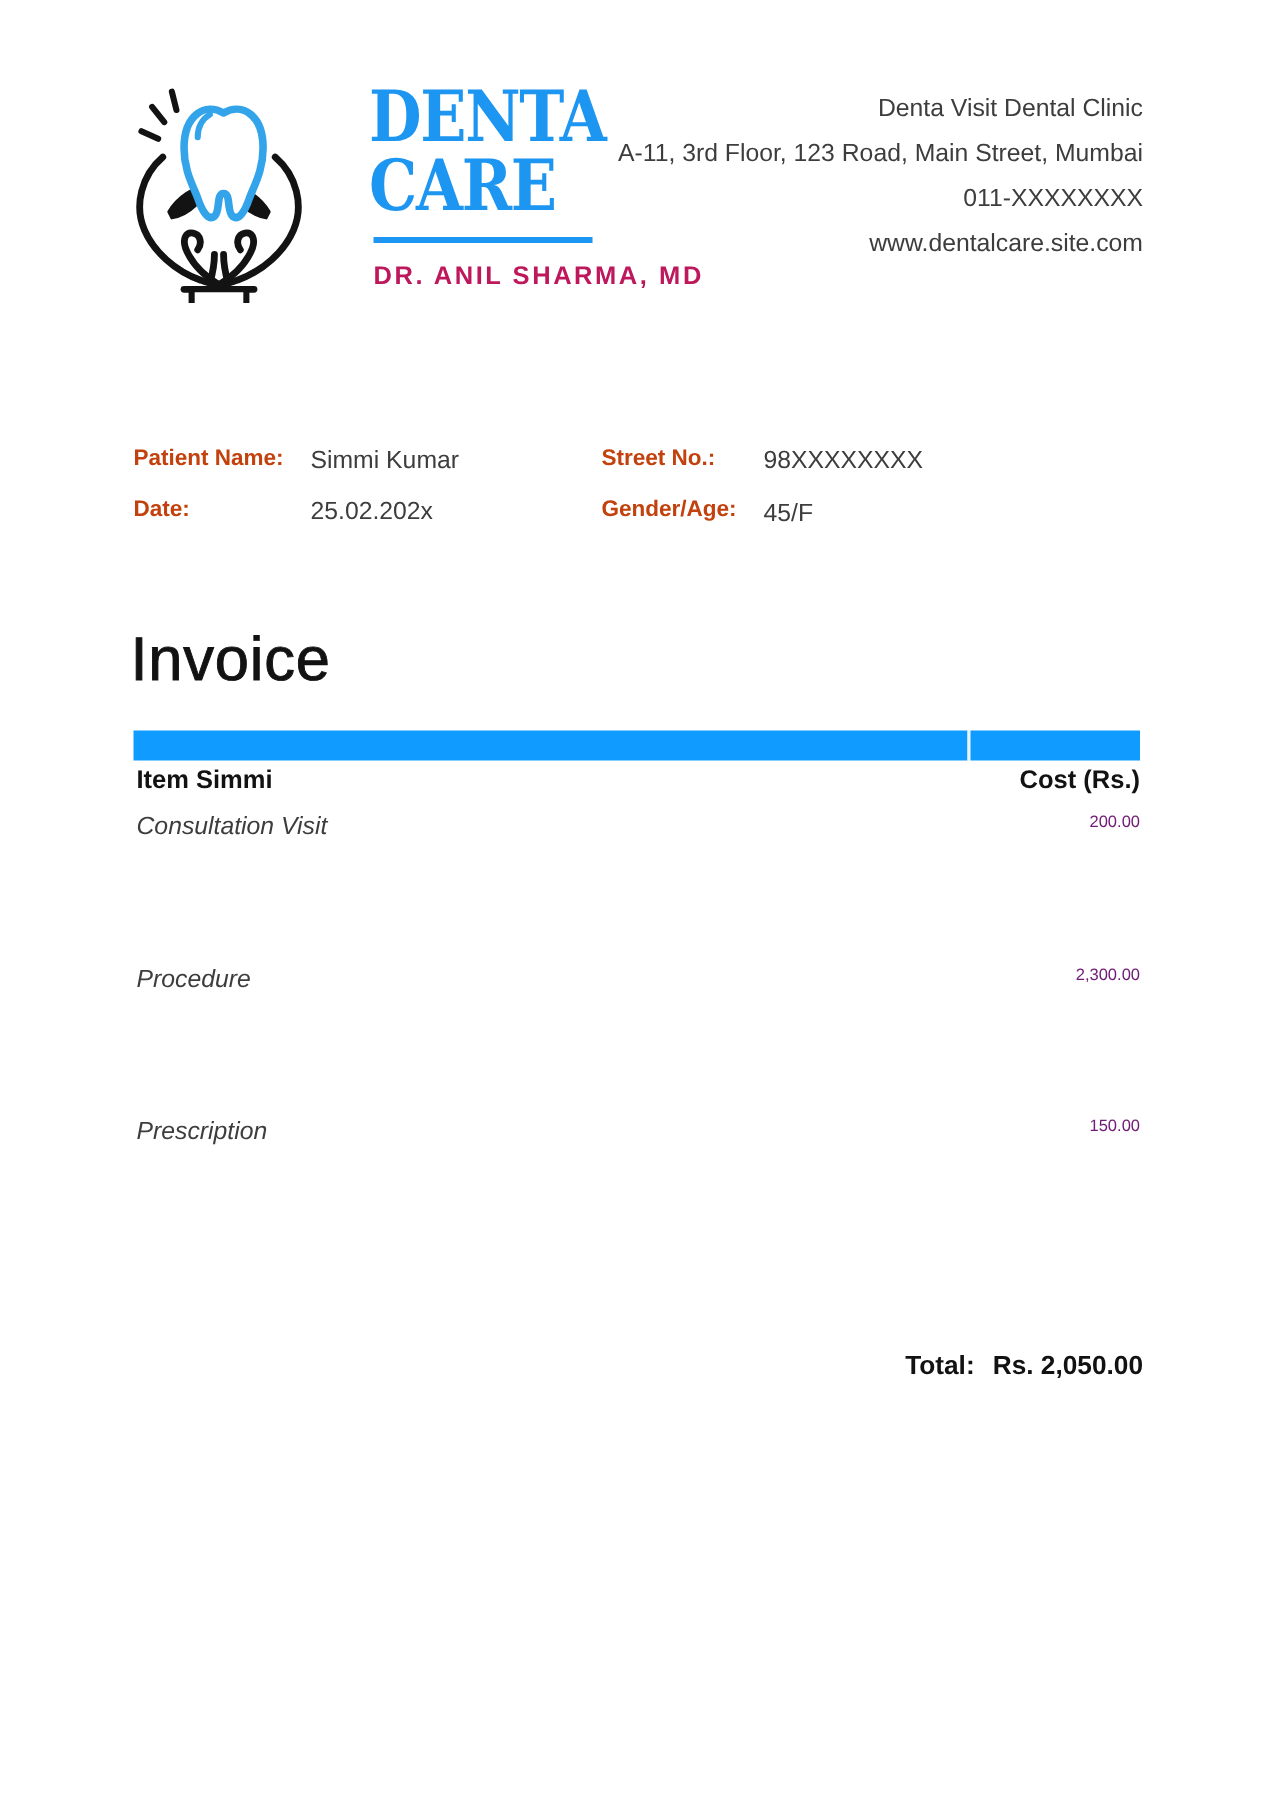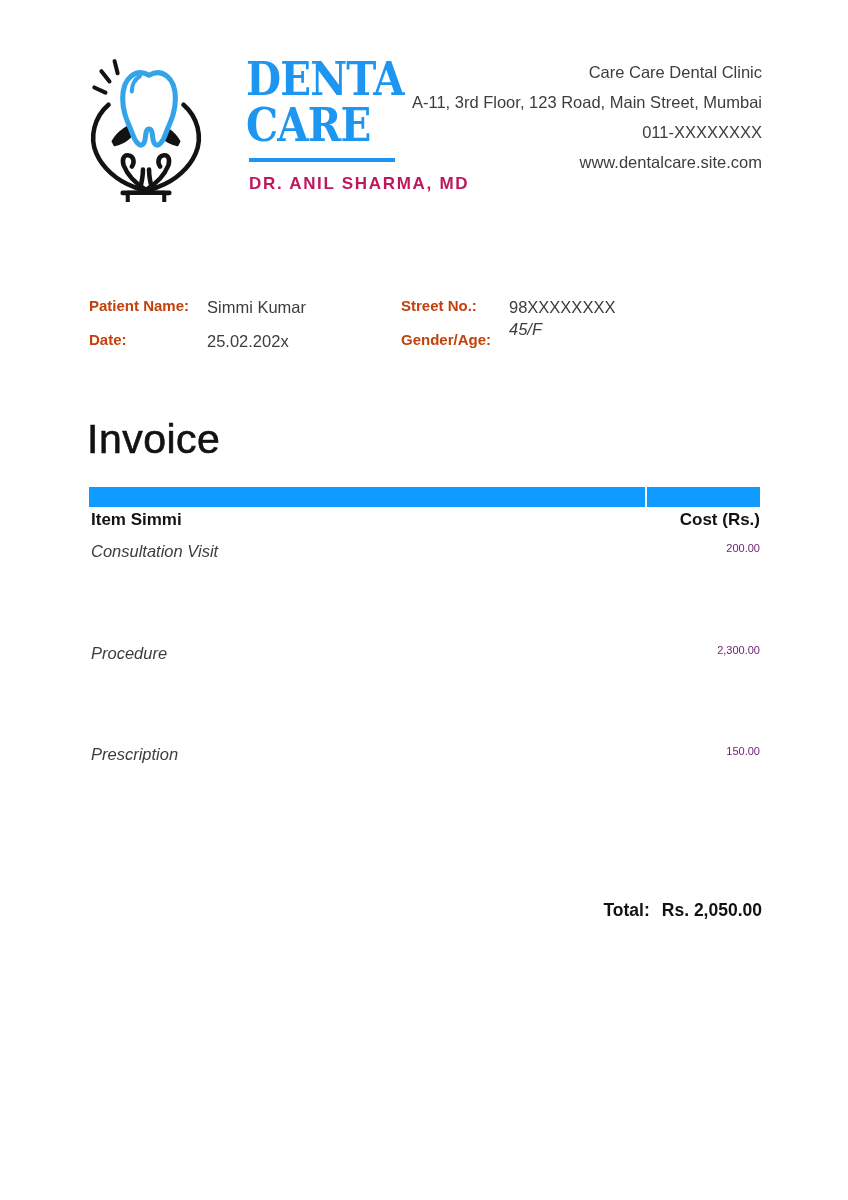--- a/index.html
+++ b/index.html
@@ -126,34 +126,34 @@
   </div>
 
   <div class="abs" id="brand-block">
     <div class="brand-line">DENTA</div>
     <div class="brand-line">CARE</div>
     <div id="brand-underline"></div>
     <div id="brand-tagline">DR. ANIL SHARMA, MD</div>
   </div>
 
   <div class="abs" id="clinic-block">
-    <div>Care Care Dental Clinic</div>
+    <div>Denta Visit Dental Clinic</div>
     <div>A-11, 3rd Floor, 123 Road, Main Street, Mumbai</div>
     <div>011-XXXXXXXX</div>
     <div>www.dentalcare.site.com</div>
   </div>
 
   <div class="abs field-label" style="left:89px;  top:297px;">Patient Name:</div>
   <div class="abs field-value" style="left:207px; top:298px;">Simmi Kumar</div>
   <div class="abs field-label" style="left:401px; top:297px;">Street No.:</div>
   <div class="abs field-value" style="left:509px; top:298px;">98XXXXXXXX</div>
   <div class="abs field-label" style="left:89px;  top:331px;">Date:</div>
   <div class="abs field-value" style="left:207px; top:332px;">25.02.202x</div>
   <div class="abs field-label" style="left:401px; top:331px;">Gender/Age:</div>
-  <div class="abs field-value" style="left:509px; top:320px;font-style:italic;">45/F</div>
+  <div class="abs field-value" style="left:509px; top:333px;">45/F</div>
 
   <div class="abs" id="invoice-title">Invoice</div>
 
   <div class="abs" id="table-header-bar">
     <div class="bar-cell-left"></div>
     <div class="bar-gap"></div>
     <div class="bar-cell-right"></div>
   </div>
 
   <div class="abs col-header" id="col-header-item">Item Simmi</div>

